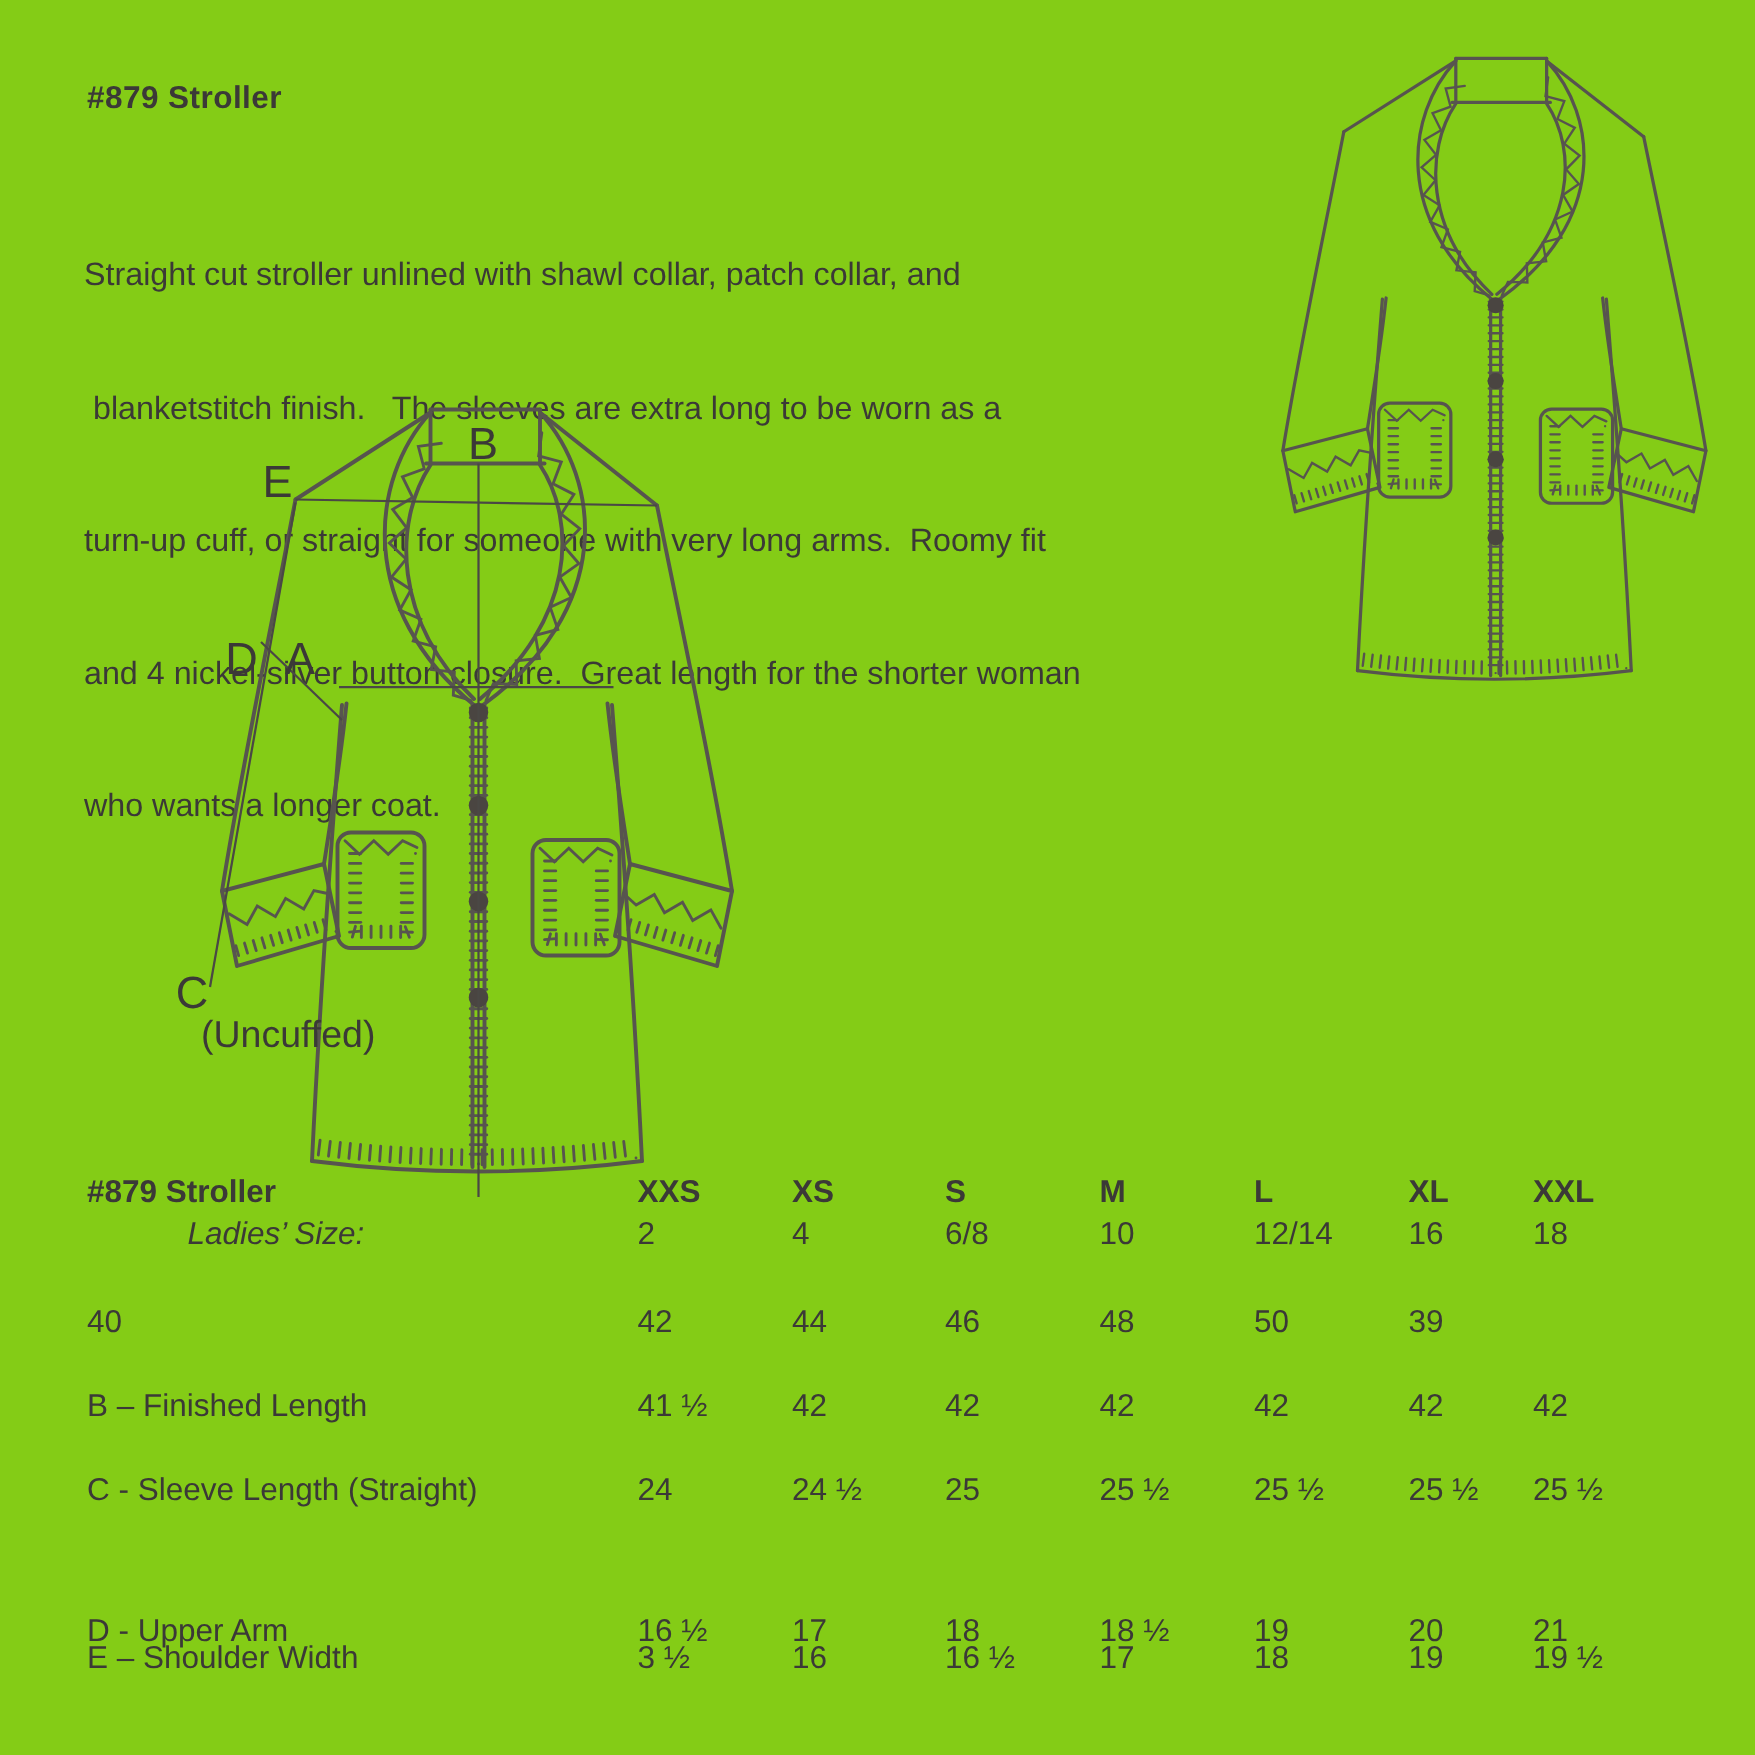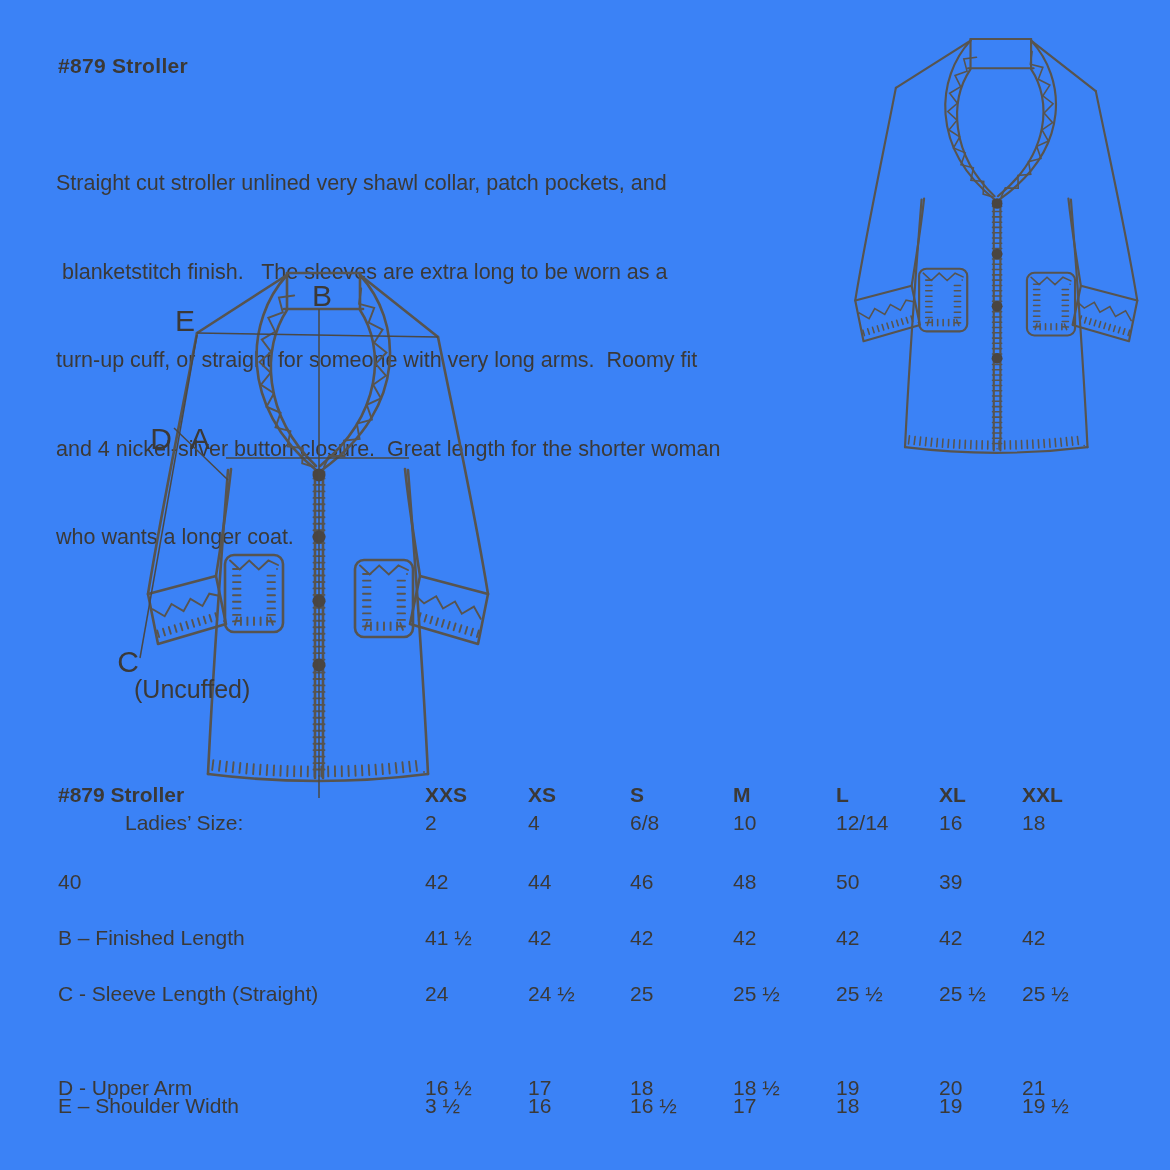--- a/index.html
+++ b/index.html
@@ -1,44 +1,44 @@
 <!DOCTYPE html>
 <html><head>
 <meta charset="utf-8">
 <style>
   html,body{margin:0;padding:0;}
   body{width:1170px;height:1170px;position:relative;background:#ffffff;
        font-family:"Liberation Sans",sans-serif;color:#3b3937;overflow:hidden;}
-  .page{position:absolute;inset:0;background:#3b82f6;}
+  .page{position:absolute;inset:0;background:#84cc16;}
   .title{position:absolute;left:58px;top:54px;font-size:21px;font-weight:bold;letter-spacing:.3px;}
   .desc{position:absolute;left:56px;top:110px;font-size:21.5px;line-height:29.5px;white-space:pre;}
   svg.coat{position:absolute;overflow:visible;}
   .st{fill:none;stroke:#57544f;stroke-width:2.6;stroke-linecap:round;stroke-linejoin:round;}
   .deco{fill:none;stroke:#57544f;stroke-width:1.9;stroke-linecap:round;}
   .guide{fill:none;stroke:none;}
   .ann{fill:none;stroke:#4a4845;stroke-width:1.5;}
   .btn{fill:#4a4541;stroke:none;}
   .lbl{fill:#3b3937;font-size:30px;font-family:"Liberation Sans",sans-serif;}
   .lbl-small{fill:#3b3937;font-size:25px;font-family:"Liberation Sans",sans-serif;}
   .size-table{position:absolute;left:0;top:0;width:1170px;font-size:21px;}
   .t-row{position:absolute;left:58px;width:1112px;display:grid;
          grid-template-columns:367px 103px 102px 103px 103px 103px 83px 106px;}
   .t-row .c{white-space:nowrap;}
   .t-hdr{font-weight:bold;}
-  .indent{padding-left:67px;}
+  .indent{padding-left:67px;font-style:italic;}
 </style>
 </head>
 <body>
 
 <div class="page">
 
   <div class="title">#879 Stroller</div>
 
   <div class="desc">
-    <div>Straight cut stroller unlined very shawl collar, patch pockets, and</div>
+    <div>Straight cut stroller unlined with shawl collar, patch collar, and</div>
     <div> blanketstitch finish.   The sleeves are extra long to be worn as a</div>
     <div>turn-up cuff, or straight for someone with very long arms.  Roomy fit</div>
     <div>and 4 nickel-silver button closure.  Great length for the shorter woman</div>
     <div>who wants a longer coat.</div>
   </div>
 
   <svg class="coat" style="left:120px;top:262px" width="440" height="545" viewBox="0 0 440 545">
     <g id="coat-art">
 
       <path class="st" d="M167 11 H240"></path>

